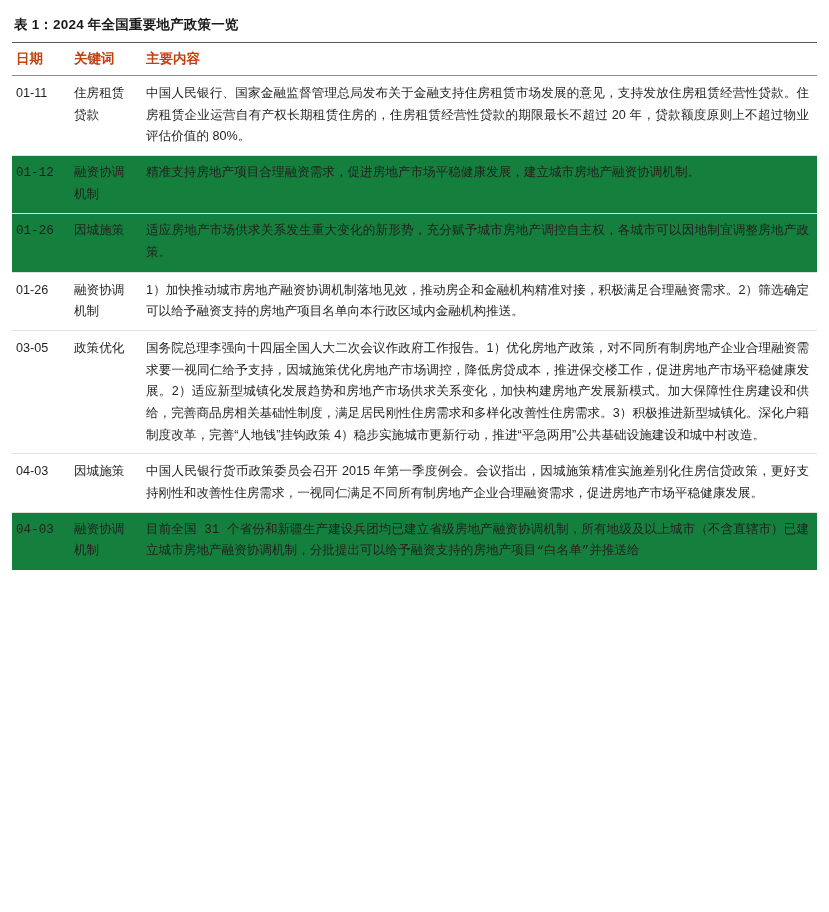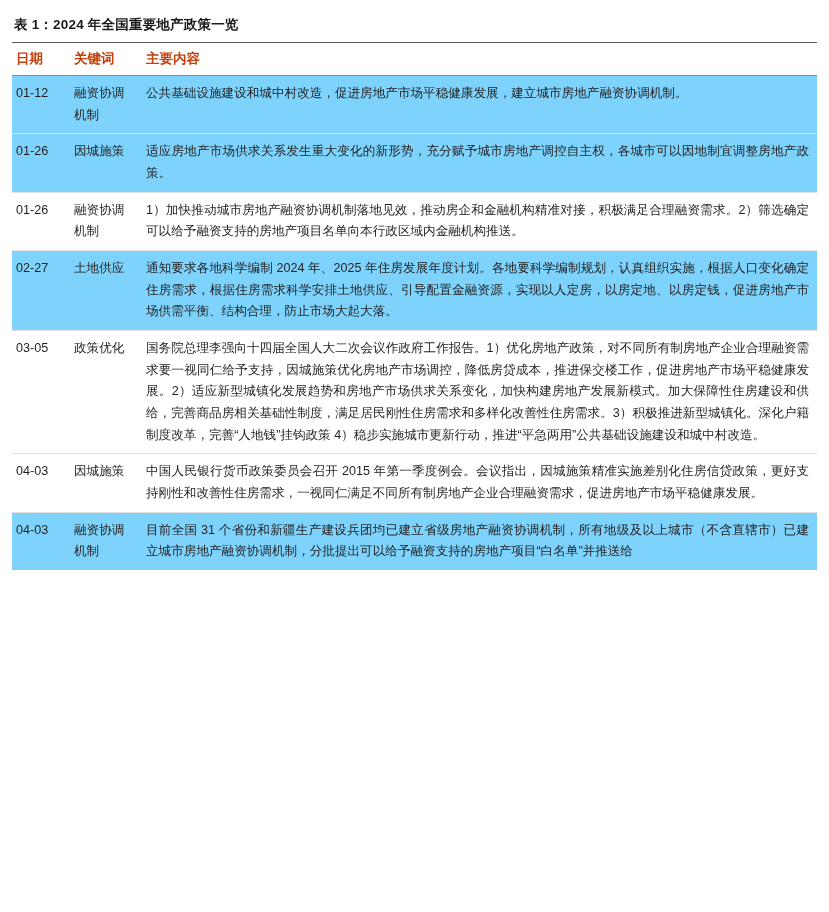--- a/index.html
+++ b/index.html
@@ -46,21 +46,22 @@
   }
   .policy-table tbody td {
     font-size: 12.6px;
     line-height: 1.72;
     color: #231f20;
     padding: 7px 8px 7px 4px;
     vertical-align: top;
     border-bottom: 0.8px solid #e3e1e0;
   }
   .policy-table tbody tr.shaded td {
-    background: #7dd3fc;
+    background: #15803d;
+    font-family: Liberation Mono, monospace;
   }
   .policy-table tbody tr.plain td {
     background: #ffffff;
   }
   td.date-cell {
     white-space: nowrap;
     letter-spacing: 0;
   }
   td.key-cell {
     word-break: break-all;
@@ -87,39 +88,39 @@
       <col class="c-content">
     </colgroup>
     <thead>
       <tr>
         <th>日期</th>
         <th>关键词</th>
         <th>主要内容</th>
       </tr>
     </thead>
     <tbody>
+      <tr class="plain">
+        <td class="date-cell">01-11</td>
+        <td class="key-cell">住房租赁贷款</td>
+        <td class="content-cell">中国人民银行、国家金融监督管理总局发布关于金融支持住房租赁市场发展的意见，支持发放住房租赁经营性贷款。住房租赁企业运营自有产权长期租赁住房的，住房租赁经营性贷款的期限最长不超过 20 年，贷款额度原则上不超过物业评估价值的 80%。</td>
+      </tr>
       <tr class="shaded">
         <td class="date-cell">01-12</td>
         <td class="key-cell">融资协调机制</td>
-        <td class="content-cell">公共基础设施建设和城中村改造，促进房地产市场平稳健康发展，建立城市房地产融资协调机制。</td>
+        <td class="content-cell">精准支持房地产项目合理融资需求，促进房地产市场平稳健康发展，建立城市房地产融资协调机制。</td>
       </tr>
       <tr class="shaded">
         <td class="date-cell">01-26</td>
         <td class="key-cell">因城施策</td>
         <td class="content-cell">适应房地产市场供求关系发生重大变化的新形势，充分赋予城市房地产调控自主权，各城市可以因地制宜调整房地产政策。</td>
       </tr>
       <tr class="plain">
         <td class="date-cell">01-26</td>
         <td class="key-cell">融资协调机制</td>
         <td class="content-cell">1）加快推动城市房地产融资协调机制落地见效，推动房企和金融机构精准对接，积极满足合理融资需求。2）筛选确定可以给予融资支持的房地产项目名单向本行政区域内金融机构推送。</td>
-      </tr>
-      <tr class="shaded">
-        <td class="date-cell">02-27</td>
-        <td class="key-cell">土地供应</td>
-        <td class="content-cell">通知要求各地科学编制 2024 年、2025 年住房发展年度计划。各地要科学编制规划，认真组织实施，根据人口变化确定住房需求，根据住房需求科学安排土地供应、引导配置金融资源，实现以人定房，以房定地、以房定钱，促进房地产市场供需平衡、结构合理，防止市场大起大落。</td>
       </tr>
       <tr class="plain">
         <td class="date-cell">03-05</td>
         <td class="key-cell">政策优化</td>
         <td class="content-cell">国务院总理李强向十四届全国人大二次会议作政府工作报告。1）优化房地产政策，对不同所有制房地产企业合理融资需求要一视同仁给予支持，因城施策优化房地产市场调控，降低房贷成本，推进保交楼工作，促进房地产市场平稳健康发展。2）适应新型城镇化发展趋势和房地产市场供求关系变化，加快构建房地产发展新模式。加大保障性住房建设和供给，完善商品房相关基础性制度，满足居民刚性住房需求和多样化改善性住房需求。3）积极推进新型城镇化。深化户籍制度改革，完善“人地钱”挂钩政策 4）稳步实施城市更新行动，推进“平急两用”公共基础设施建设和城中村改造。</td>
       </tr>
       <tr class="plain">
         <td class="date-cell">04-03</td>
         <td class="key-cell">因城施策</td>
         <td class="content-cell">中国人民银行货币政策委员会召开 2015 年第一季度例会。会议指出，因城施策精准实施差别化住房信贷政策，更好支持刚性和改善性住房需求，一视同仁满足不同所有制房地产企业合理融资需求，促进房地产市场平稳健康发展。</td>

